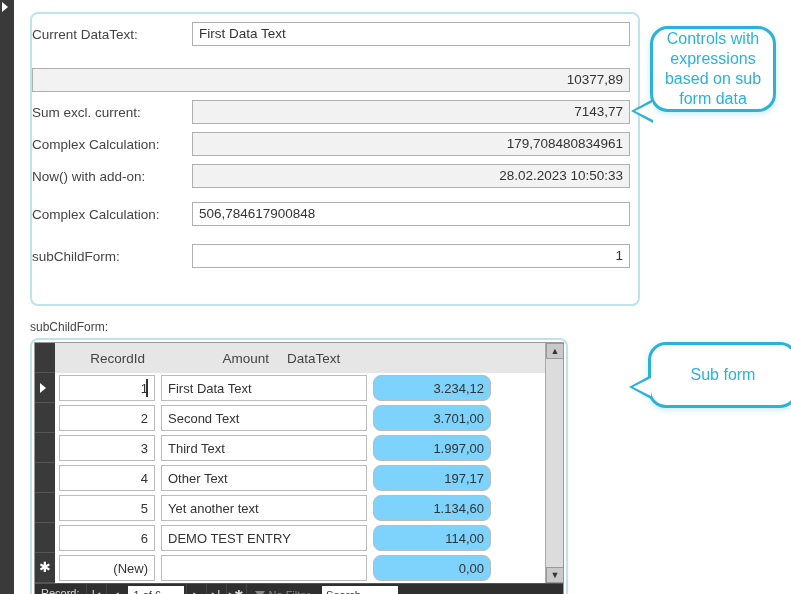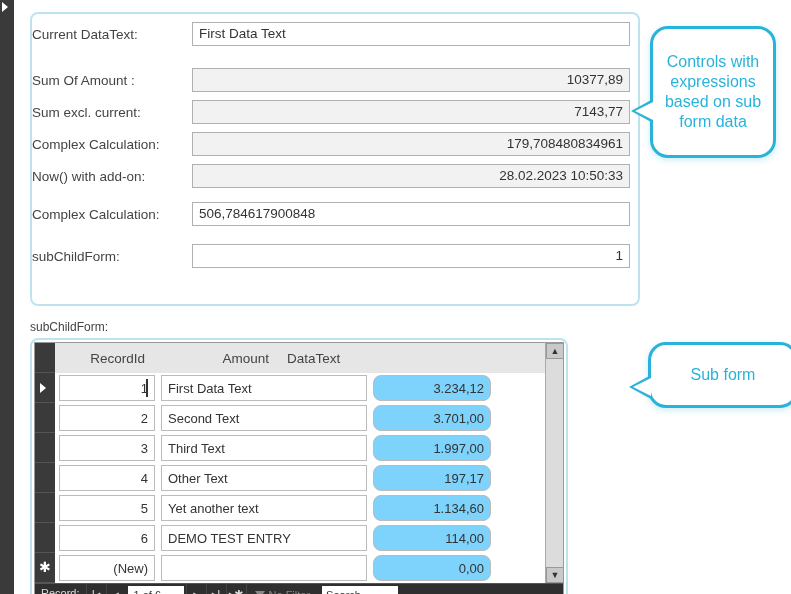--- a/index.html
+++ b/index.html
@@ -63,21 +63,21 @@
   .fld.right { text-align: right; }
   .fld.shade { background: #f2f2f2; }
   
   .callout {
     position: absolute;
     background: #fff;
     border: 3px solid #29b3da;
     border-radius: 18px;
     color: #29b3da;
     text-align: center;
-    padding: 23px 10px;
+    padding: 0 10px;
     font-size: 16px;
     line-height: 1.25;
     box-shadow: 0 2px 6px rgba(41,179,218,0.25);
   }
   .callout .tail {
     position: absolute;
     left: -22px;
     width: 0; height: 0;
     border-top: 12px solid transparent;
     border-bottom: 12px solid transparent;
@@ -247,21 +247,20 @@
   <div class="fields-wrap">
 
     <div class="row">
       <div class="lbl">Current DataText:</div>
       <div class="fld">First Data Text</div>
     </div>
 
     <div style="height:10px"></div>
 
     <div class="row tight">
-      <div class="lbl">Sum Of Amount :</div>
       <div class="fld right shade">10377,89</div>
     </div>
     <div class="row tight">
       <div class="lbl">Sum excl. current:</div>
       <div class="fld right shade">7143,77</div>
     </div>
     <div class="row tight">
       <div class="lbl">Complex Calculation:</div>
       <div class="fld right shade">179,708480834961</div>
     </div>

